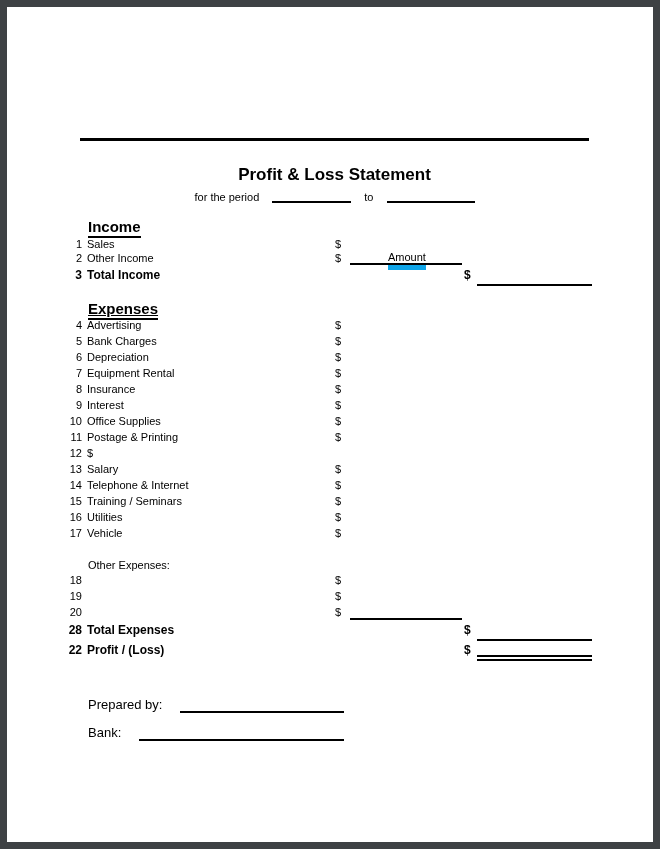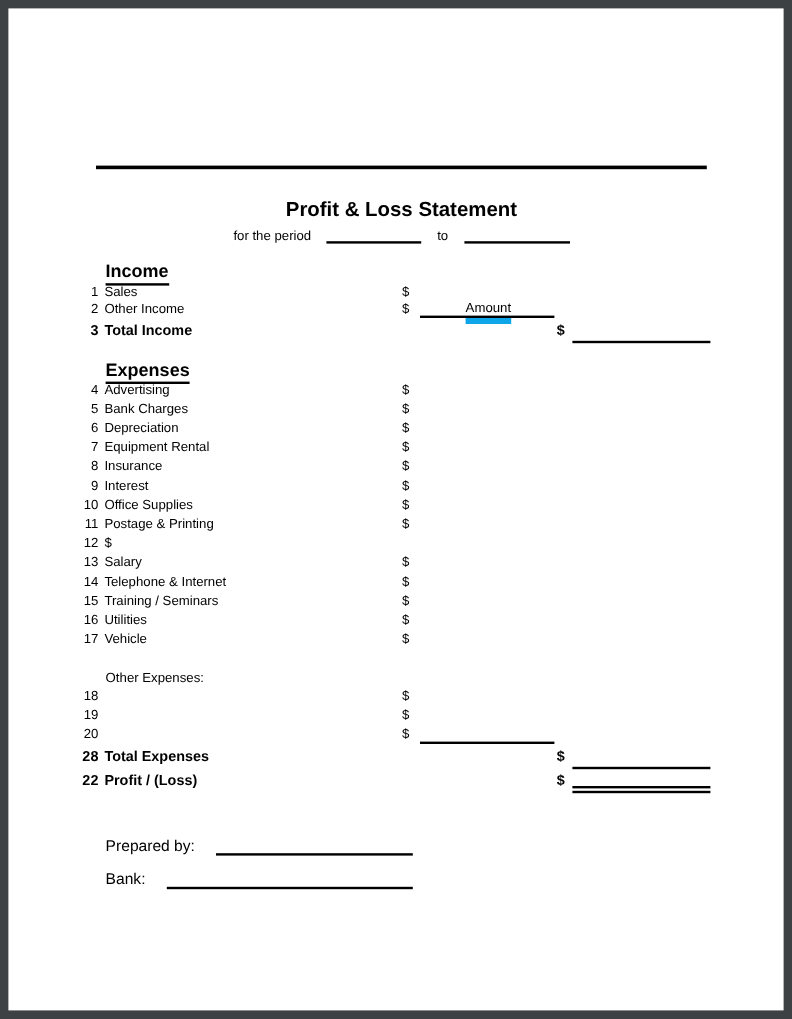--- a/index.html
+++ b/index.html
@@ -41,21 +41,21 @@
   .blank-b { width: 88px; }
 
   .sec-heading {
     position: absolute;
     font-size: 15px; font-weight: bold;
     border-bottom: 2px solid #000;
     padding-bottom: 1px;
     text-align: right;
   }
   .h-income   { left: 88px; top: 218px; }
-  .h-expenses { left: 88px; top: 300px; }
+  .h-expenses { left: 88px; top: 300px; text-decoration: underline; }
 
   .amount-header {
     position: absolute;
     left: 388px; top: 220px;
     font-size: 11px;
     border-bottom: 6px solid #0ea5e9;
     padding-bottom: 1px;
     margin-top: 31px;
   }
   .other-label {

